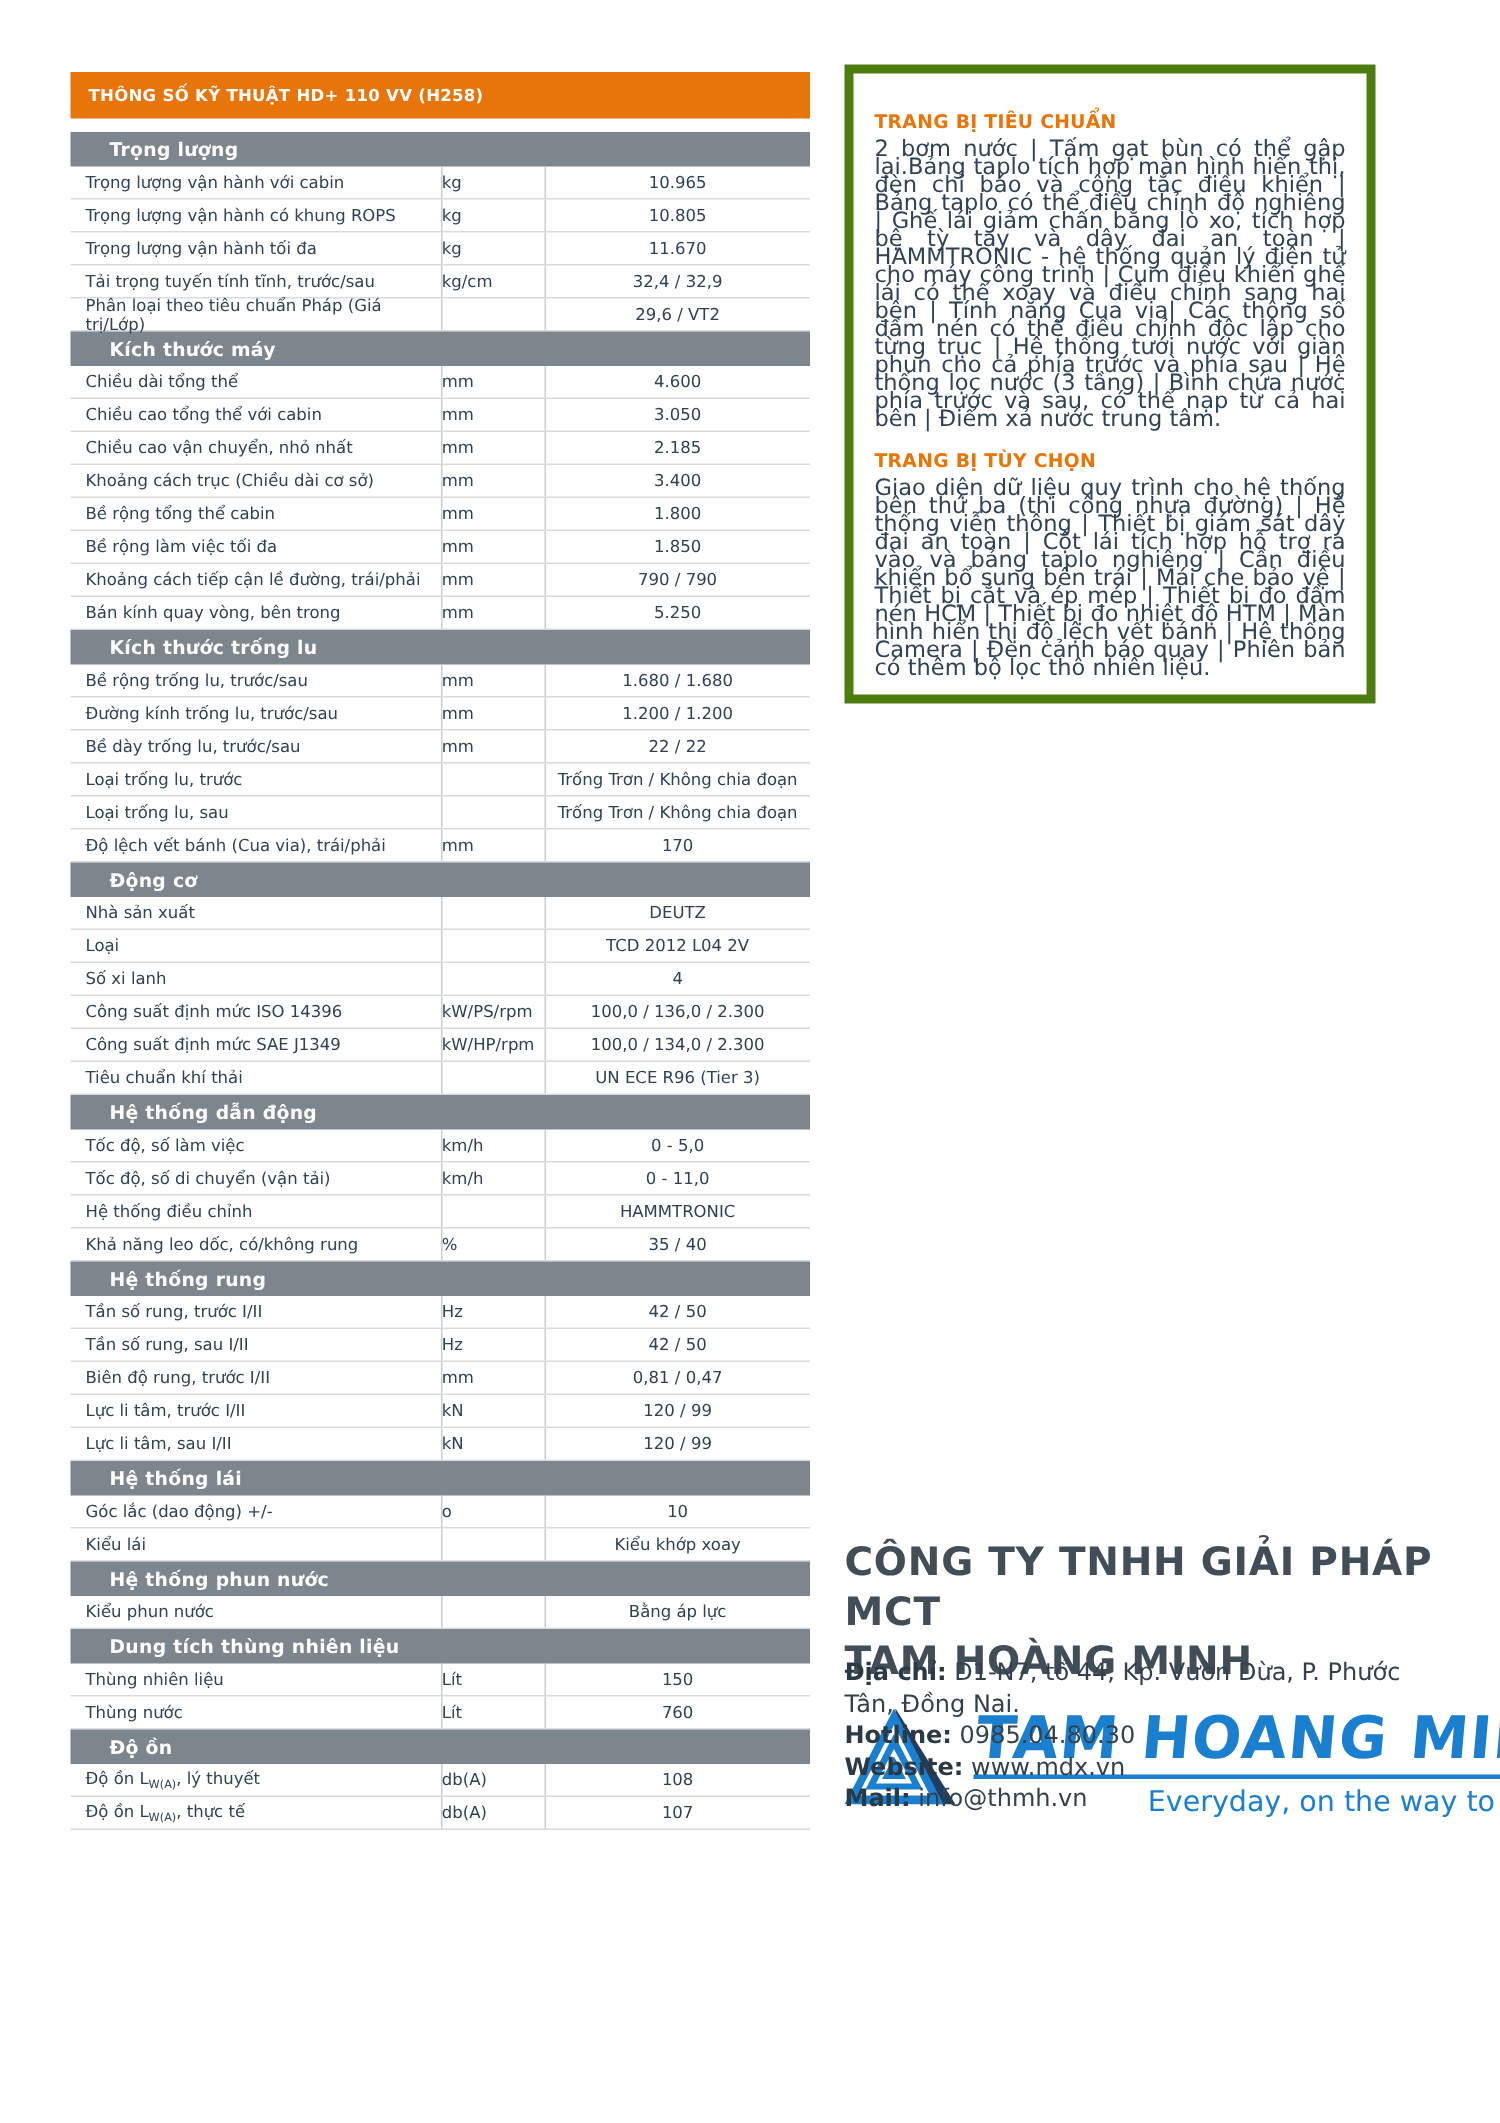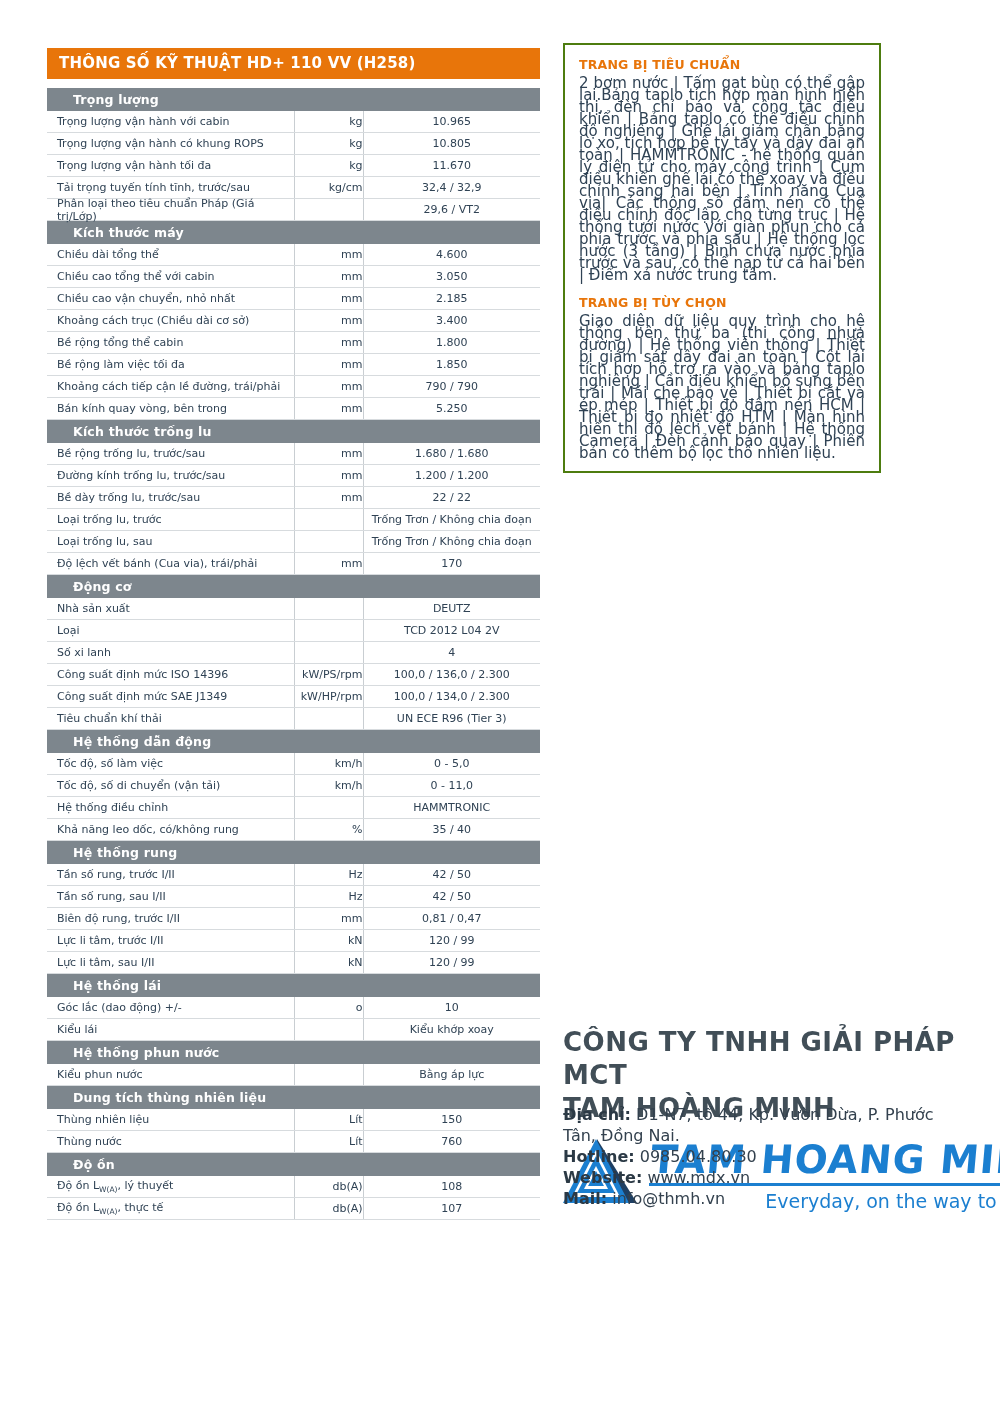--- a/index.html
+++ b/index.html
@@ -5,37 +5,37 @@
   * { margin:0; padding:0; box-sizing:border-box; }
   html,body { background:#ffffff; }
   body {
     width:1000px; height:1415px; position:relative;
     font-family:"DejaVu Sans","Liberation Sans",sans-serif;
     color:#2f4254;
   }
   
   .spec-col { position:absolute; left:47px; top:48px; width:493px; }
   .doc-title {
-    background:#e8750a; color:#ffffff; font-size:15px; font-weight:bold;
+    background:#e8750a; color:#ffffff; font-size:11px; font-weight:bold;
     height:31px; line-height:31px; padding-left:12px; letter-spacing:.2px;
   }
   .spec-table { margin-top:9px; }
   .sec-header {
     background:#7d868d; color:#ffffff; font-weight:bold; font-size:12.5px;
     height:23px; line-height:23px; padding-left:26px; letter-spacing:.2px;
   }
   .spec-row { display:flex; height:22px; border-bottom:1px solid #d7dbde; align-items:center; font-size:11px; }
   .cell-label { width:50%; padding-left:10px; }
-  .cell-unit  { width:14%; text-align:right; border-left:1px solid #c9ced2; align-self:stretch; line-height:21px; }
+  .cell-unit  { width:14%; text-align:left; border-left:1px solid #c9ced2; align-self:stretch; line-height:21px; }
   .cell-value { width:36%; text-align:center; border-left:1px solid #c9ced2; align-self:stretch; line-height:21px; }
   .cell-label sub { font-size:7.5px; }
   
   .equip-box {
-    position:absolute; left:563px; top:43px; width:318px;
-    border:2px solid #4d7c0f; background:#ffffff; padding:12px 14px 12px 14px;
+    position:absolute; left:563px; top:43px; width:354px;
+    border:6px solid #4d7c0f; background:#ffffff; padding:24px 14px 12px 14px;
   }
   .equip-title { color:#e8750a; font-weight:bold; font-size:12.5px; margin-bottom:5px; letter-spacing:.2px; }
   .equip-text  { font-size:15px; line-height:12px; text-align:justify; color:#2f4254; }
   .equip-title.second { margin-top:14px; }
   .company-block { position:absolute; left:563px; top:1026px; width:394px; }
   .company-name { font-size:26px; line-height:33px; font-weight:bold; color:#414e57; letter-spacing:.5px; }
   .logo-row { display:flex; margin-top:14px; align-items:flex-start; }
   .logo-triangle { flex:0 0 74px; }
   .logo-right { flex:1; margin-left:12px; }
   .logo-text {

